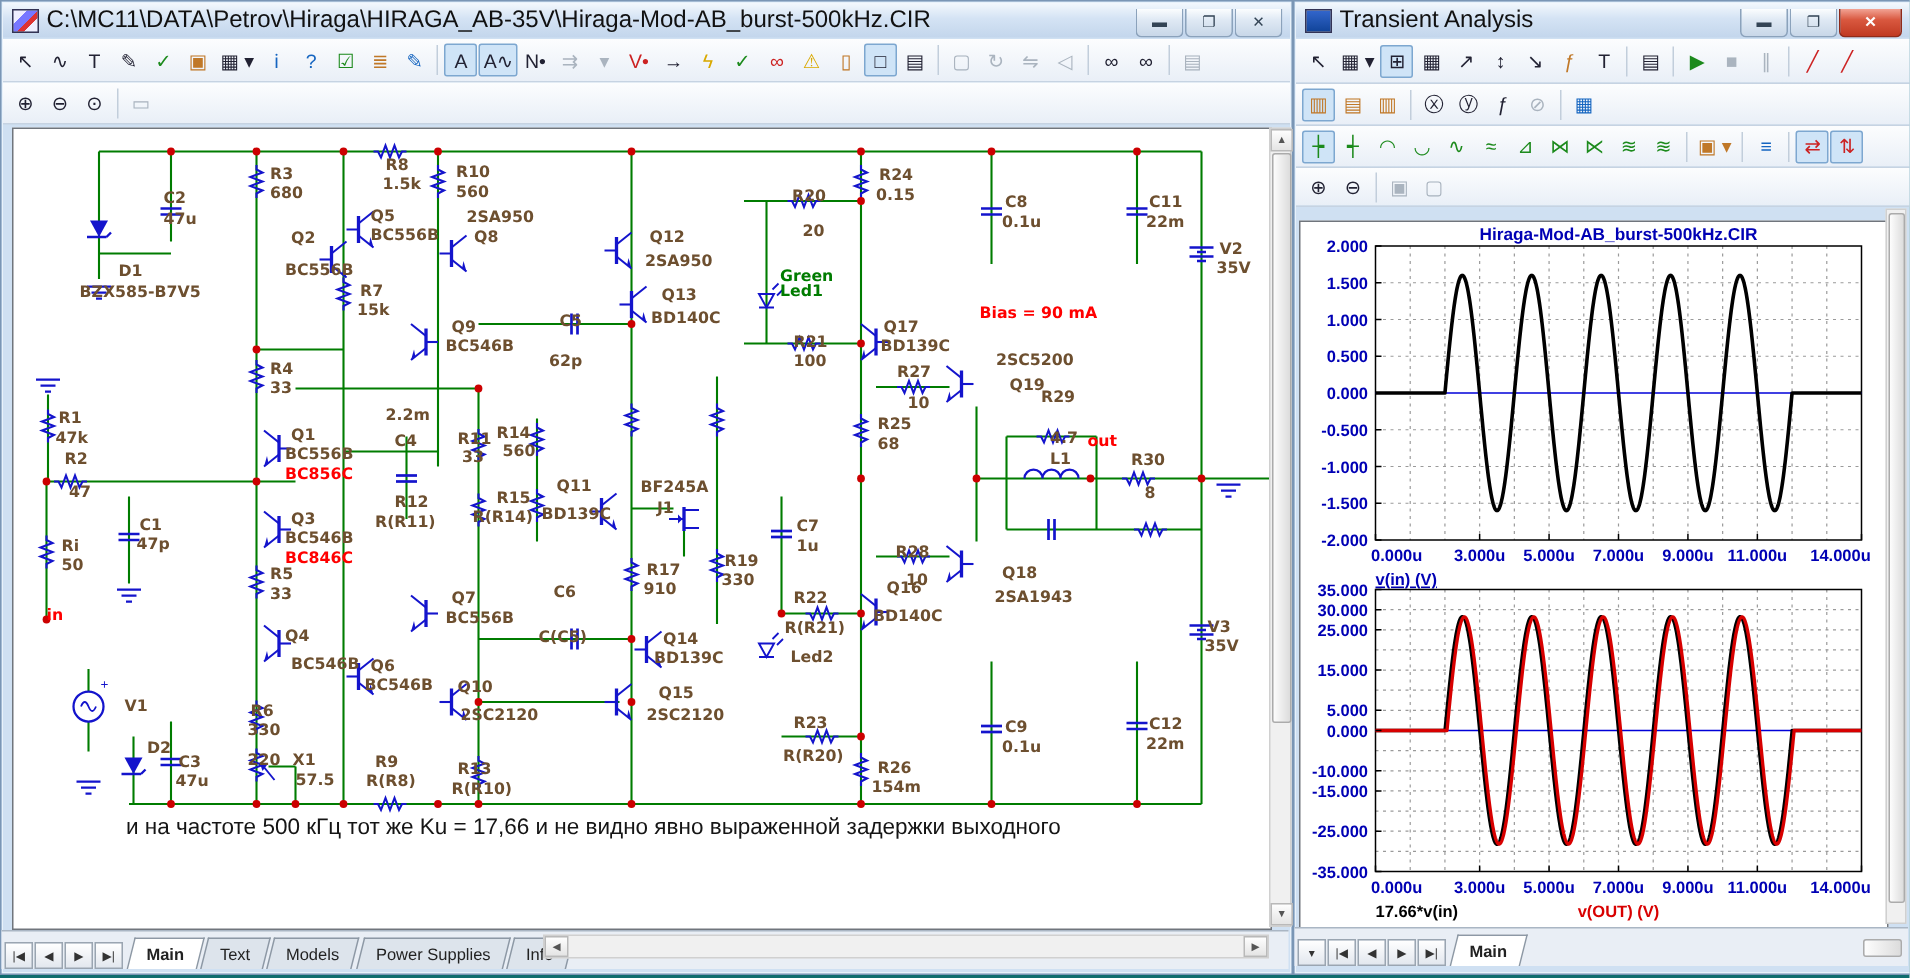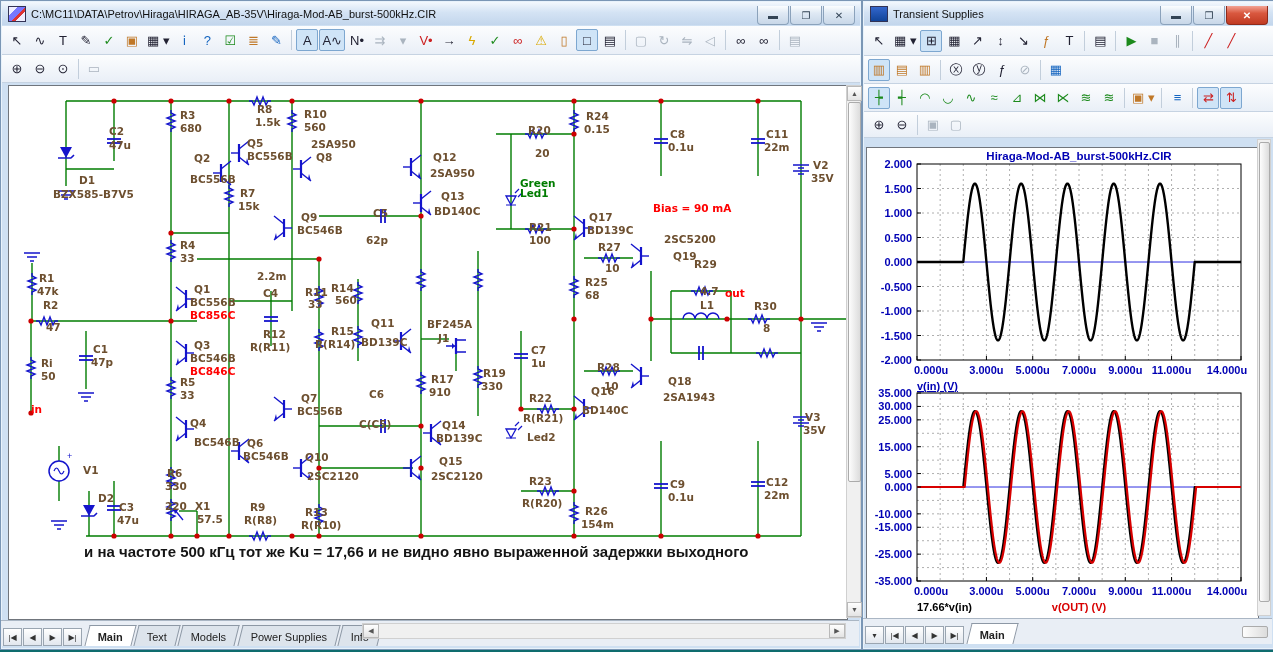--- a/index.html
+++ b/index.html
@@ -2,21 +2,21 @@
 <html><head>
 <meta charset="utf-8">
 <style>
   html,body{margin:0;padding:0;}
   body{width:1273px;height:652px;position:relative;background:#0e6c6e;
        font-family:"Liberation Sans",sans-serif;overflow:hidden;}
   .window{position:absolute;background:#cfe0f2;border:1px solid #7a96b5;
           box-shadow:inset 0 0 0 1px #e8f2fb;}
   .titlebar{position:absolute;left:1px;right:1px;top:1px;height:23px;
     background:linear-gradient(#f3f8fd,#d4e3f4 45%,#c3d6ec);display:flex;align-items:center;
-    font-size:11px;color:#111;white-space:nowrap;overflow:hidden;}
+    font-size:16px;color:#111;white-space:nowrap;overflow:hidden;}
   .appicon{width:16px;height:14px;margin:0 5px 0 6px;border:1px solid #335;
     background:linear-gradient(135deg,#eef 0 30%,#77f 30% 55%,#d33 55% 70%,#eef 70%);}
   .winbtns{position:absolute;top:0;right:6px;display:flex;gap:1px;}
   .wbtn{width:30px;height:18px;border:1px solid #8ba2bb;border-top:none;border-radius:0 0 4px 4px;
     background:linear-gradient(#fbfdfe,#dfe9f4 40%,#c8d7e8);display:flex;align-items:center;justify-content:center;
     font-size:10px;color:#345;}
   .wbtn.close-red{background:linear-gradient(#f2a394,#d9583f 40%,#c03a22);color:#fff;border-color:#8f2b1a;width:40px;font-weight:bold;}
   .toolbar{position:absolute;display:flex;align-items:center;gap:1px;
     background:linear-gradient(#fcfdfe,#e9eff7);border-bottom:1px solid #c6d3e2;padding:2px 4px;box-sizing:border-box;}
   .tbtn{min-width:22px;height:22px;border:1px solid transparent;border-radius:2px;display:flex;
@@ -31,21 +31,21 @@
   .sb-btn{position:absolute;background:linear-gradient(#fefefe,#e4e4e4);border:1px solid #b9b9b9;
     display:flex;align-items:center;justify-content:center;font-size:7px;color:#555;box-sizing:border-box;}
   .sb-thumb{position:absolute;background:linear-gradient(90deg,#fdfdfd,#dcdcdc);border:1px solid #ababab;border-radius:2px;box-sizing:border-box;}
   .tabstrip{position:absolute;display:flex;align-items:flex-end;background:#e9eef5;border-top:1px solid #aab6c4;padding:1px 2px 0 2px;box-sizing:border-box;}
   .navbtn{width:19px;height:18px;border:1px solid #9aa5b1;background:linear-gradient(#fff,#e2e7ee);
     display:flex;align-items:center;justify-content:center;font-size:8px;color:#333;margin-right:1px;box-sizing:border-box;}
   .tab{height:19px;padding:1px 10px 0 10px;border:1px solid #8d98a5;border-bottom:none;margin-right:2px;
     background:#dde4ec;font-size:11px;color:#222;display:flex;align-items:center;transform:skewX(-14deg);}
   .tab>span{transform:skewX(14deg);}
   .tab.sel{background:#ffffff;font-weight:bold;}
-  .annot{position:absolute;font-size:15px;font-weight:bold;color:#151515;line-height:21px;white-space:nowrap;}
+  .annot{position:absolute;font-size:15px;font-weight:normal;color:#151515;line-height:21px;white-space:nowrap;}
 </style>
 </head>
 <body>
 
 <div class="window" style="left:0;top:0;width:860px;height:648px;">
   <div class="titlebar">
     <span class="appicon"></span>
     <span>C:\MC11\DATA\Petrov\Hiraga\HIRAGA_AB-35V\Hiraga-Mod-AB_burst-500kHz.CIR</span>
   </div>
   <div class="winbtns" style="top:5px;">
@@ -566,21 +566,21 @@
     </div>
 </div>
 <div class="sb" style="left:362px;top:623px;width:484px;height:16px;">
   <div class="sb-btn" style="left:0;top:0;width:16px;height:14px;">◀</div>
   <div class="sb-btn" style="right:0;top:0;width:16px;height:14px;">▶</div>
 </div>
 
 <div class="window" style="left:862px;top:0;width:411px;height:648px;">
   <div class="titlebar">
     <span class="appicon" style="background:linear-gradient(#36c,#149);"></span>
-    <span>Transient Supplies</span>
+    <span>Transient Analysis</span>
   </div>
   <div class="winbtns" style="top:5px;">
     <div class="wbtn">▬</div>
     <div class="wbtn">❐</div>
     <div class="wbtn close-red">✕</div>
   </div>
   <div class="toolbar" style="left:1px;top:25px;width:409px;height:30px;">
       <div class="tbtn">↖</div>
       <div class="tbtn">▦ ▾</div>
       <div class="tbtn sel">⊞</div>

